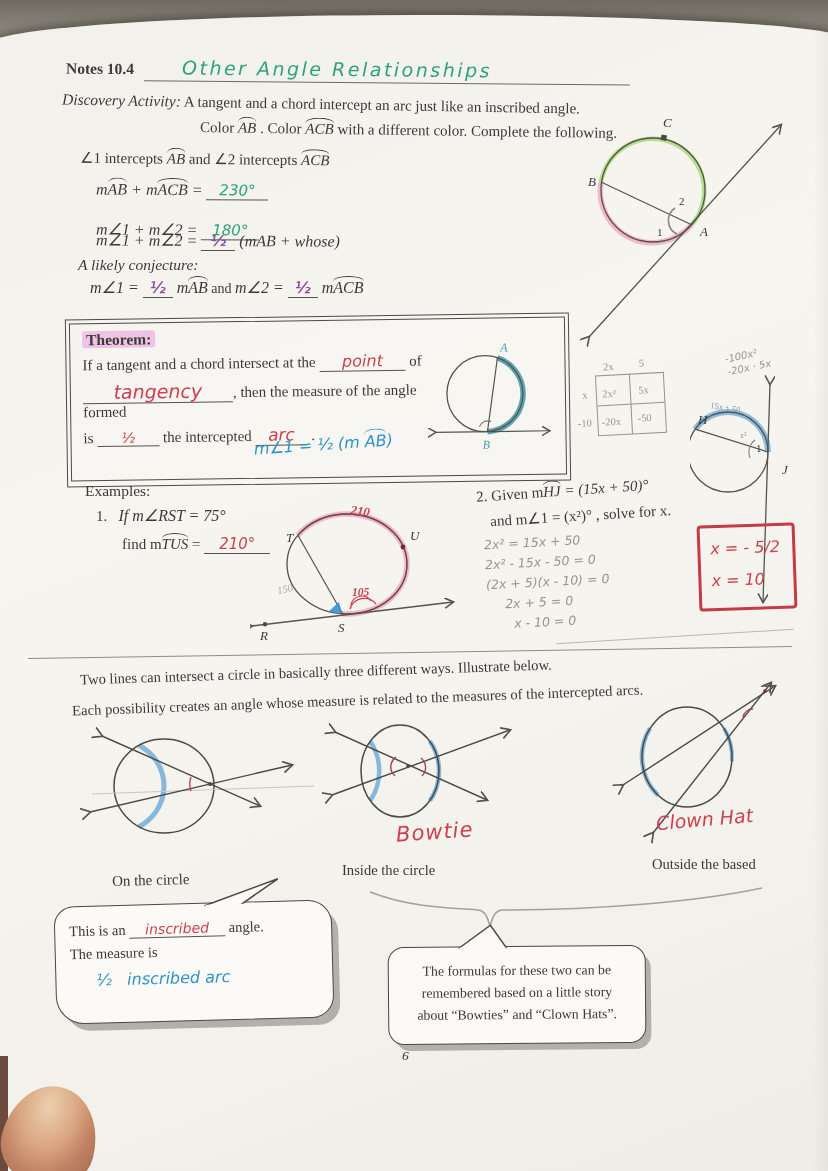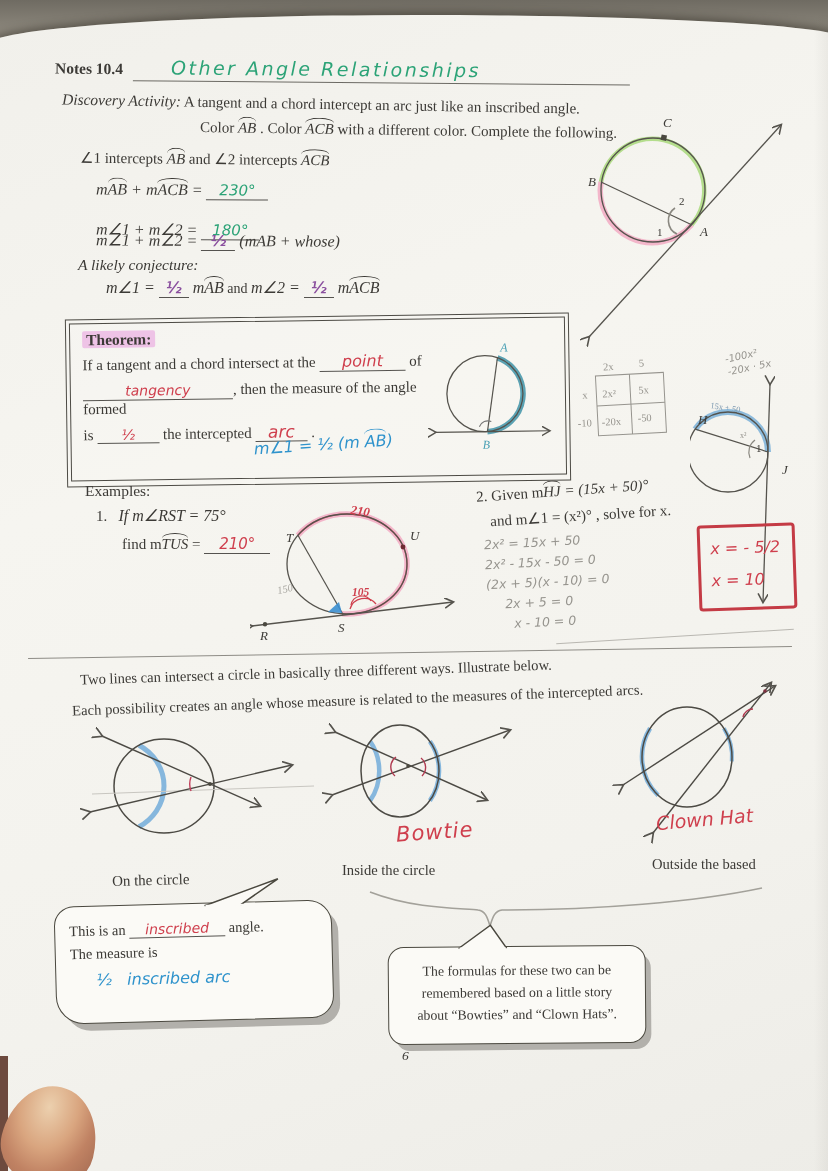--- a/index.html
+++ b/index.html
@@ -17,21 +17,21 @@
   .print{font-size:15px;}
   .it{font-style:italic;}
   .hw{font-family:"DejaVu Sans",sans-serif;font-style:italic;}
   .green{color:#2ca377}.purple{color:#8a4f9e}.red{color:#cf3f4d}.blue{color:#2f93cc}.pencil{color:#96948e}
   .blank{display:inline-block;border-bottom:1.3px solid #55534f;text-align:center;line-height:1.05;}
   .arc{position:relative;display:inline-block;}
   .arc::before{content:"";position:absolute;left:0;right:0;top:-3px;height:5px;
        border-top:1.3px solid currentColor;border-radius:50% 50% 0 0/90% 90% 0 0;}
   
   .hdr{top:58px;left:55px;width:575px;display:flex;align-items:baseline;transform:rotate(.5deg);}
-  .hdr .lbl{font-weight:bold;font-size:15.5px;white-space:nowrap;}
+  .hdr .lbl{font-weight:bold;font-size:15.5px;white-space:nowrap;margin-left:11px;}
   .title-line{flex:1;border-bottom:1.3px solid #6c6a64;margin-left:10px;padding:0 0 2px 38px;}
   .title-line span{font-size:19px;letter-spacing:2.5px;}
   
   .thm-outer{left:66px;top:316px;width:496px;height:160px;border:1.7px solid #4c4a44;
              padding:3px;transform:rotate(-.8deg);background:rgba(255,255,255,.12);}
   .thm-inner{border:1px solid #4c4a44;height:calc(100% - 2px);position:relative;padding:7px 12px;box-sizing:border-box;}
   .thm-head{font-weight:bold;font-size:15.5px;background:#eec3e6;padding:0 4px;border-radius:2px;}
   .thm-line{font-size:15px;width:352px;margin-top:8px;}
   .bubble{background:#fbfaf6;border:1.6px solid #4a483f;position:absolute;}
   svg text{font-family:"Liberation Serif",serif;}
@@ -74,21 +74,21 @@
   <div class="abs it" style="top:220px;left:96px;font-size:16px;transform:rotate(.4deg);">
     <span>m∠1 + m∠2 =</span>
     <span class="blank" style="width:58px"><span class="hw green" style="font-size:15px">180°</span></span>
   </div>
   <div class="abs it" style="top:231px;left:96px;font-size:16px;transform:rotate(.3deg);">
     <span>m∠1 + m∠2 =</span>
     <span class="blank" style="width:34px"><span class="hw purple" style="font-size:15px;font-weight:bold">½</span></span>
     <span>(mAB + whose)</span>
   </div>
   <div class="abs it print" style="top:256px;left:78px;font-size:15.5px">A likely conjecture:</div>
-  <div class="abs it" style="top:278px;left:90px;font-size:16px;margin-left:16px;">
+  <div class="abs it" style="top:278px;left:90px;font-size:16px;">
     <span>m∠1 = </span><span class="blank" style="width:30px"><span class="hw purple" style="font-weight:bold;font-size:15px">½</span></span><span> m</span><span class="arc">AB</span><span style="font-style:normal;font-size:14px"> and </span><span>m∠2 = </span><span class="blank" style="width:30px"><span class="hw purple" style="font-weight:bold;font-size:15px">½</span></span><span> m</span><span class="arc">ACB</span>
   </div>
 
   <svg class="abs" style="left:573px;top:112px" width="255" height="320" viewBox="0 0 255 320">
     <defs>
       <marker id="ah" markerWidth="9" markerHeight="9" refX="6.5" refY="4" orient="auto">
         <path d="M0,0 L7,4 L0,8" fill="none" stroke="#55534d" stroke-width="1.2"></path>
       </marker>
     </defs>
     <path d="M 28 70 A 52 52 0 1 1 118.6 112.8" fill="none" stroke="#a8d87a" stroke-width="4.5" opacity=".85"></path>
@@ -105,21 +105,21 @@
     <text x="84" y="124" font-size="11" fill="#3c3a36">1</text>
   </svg>
 
   <div class="abs thm-outer">
     <div class="thm-inner">
       <div><span class="thm-head">Theorem:</span></div>
       <div class="thm-line">
         <span>If a tangent and a chord intersect at the </span><span class="blank" style="width:86px"><span class="hw red" style="font-size:16px">point</span></span><span> of</span>
       </div>
       <div class="thm-line">
-        <span class="blank" style="width:150px"><span class="hw red" style="font-size:14px">tangency</span></span><span>, then the measure of the angle formed</span>
+        <span class="blank" style="width:150px"><span class="hw red" style="font-size:19px">tangency</span></span><span>, then the measure of the angle formed</span>
       </div>
       <div class="thm-line">
         <span>is </span><span class="blank" style="width:62px"><span class="hw red" style="font-size:14px">½</span></span><span> the intercepted </span><span class="blank" style="width:52px"><span class="hw red" style="font-size:17px">arc</span></span><span> .</span>
       </div>
       <div class="abs hw blue" style="left:182px;top:114px;font-size:16px;transform:rotate(-3deg)">
         <span>m∠1 = ½ (m </span><span class="arc">AB</span><span>)</span>
       </div>
       <svg class="abs" style="right:8px;top:20px" width="130" height="122" viewBox="0 0 130 122">
         <path d="M 71 19.3 A 38 38 0 0 1 60 93" fill="none" stroke="#3f93a8" stroke-width="5.5" opacity=".85"></path>
         <circle cx="58" cy="55" r="38" fill="none" stroke="#55534d" stroke-width="1.3"></circle>

